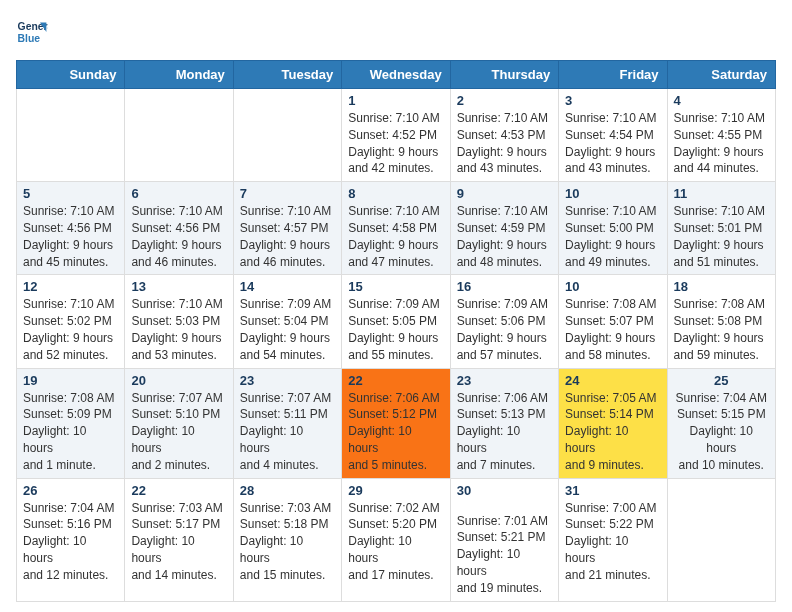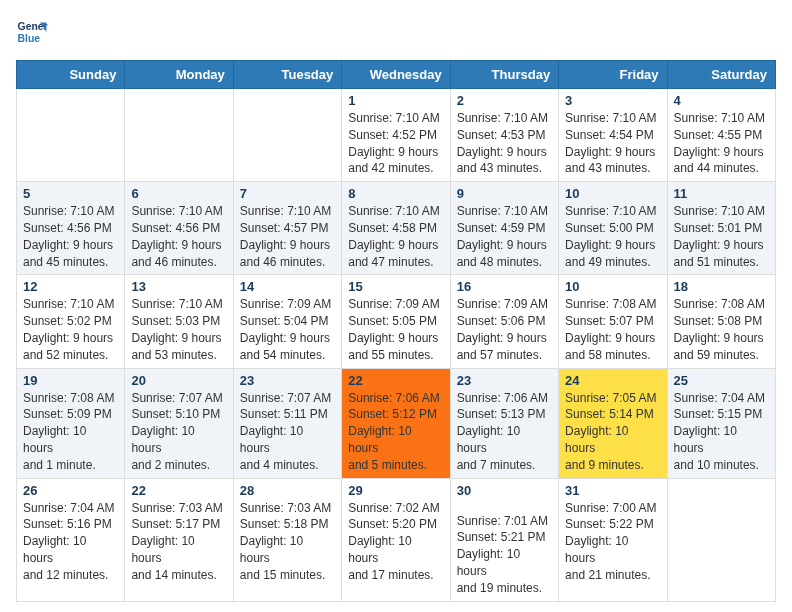--- a/index.html
+++ b/index.html
@@ -281,21 +281,21 @@
 Daylight: 10 hours
 and 7 minutes.</div>
         </td>
         <td style="background: #fde047;">
           <span class="day-number">24</span>
           <div class="day-info" style="white-space: pre-line;">Sunrise: 7:05 AM
 Sunset: 5:14 PM
 Daylight: 10 hours
 and 9 minutes.</div>
         </td>
-        <td style="background: rgb(240, 244, 248);">
+        <td style="background: rgb(240, 244, 248); text-align: center;">
           <span class="day-number">25</span>
           <div class="day-info" style="white-space: pre-line;">Sunrise: 7:04 AM
 Sunset: 5:15 PM
 Daylight: 10 hours
 and 10 minutes.</div>
         </td>
       </tr>
       <tr>
         <td>
           <span class="day-number">26</span>

